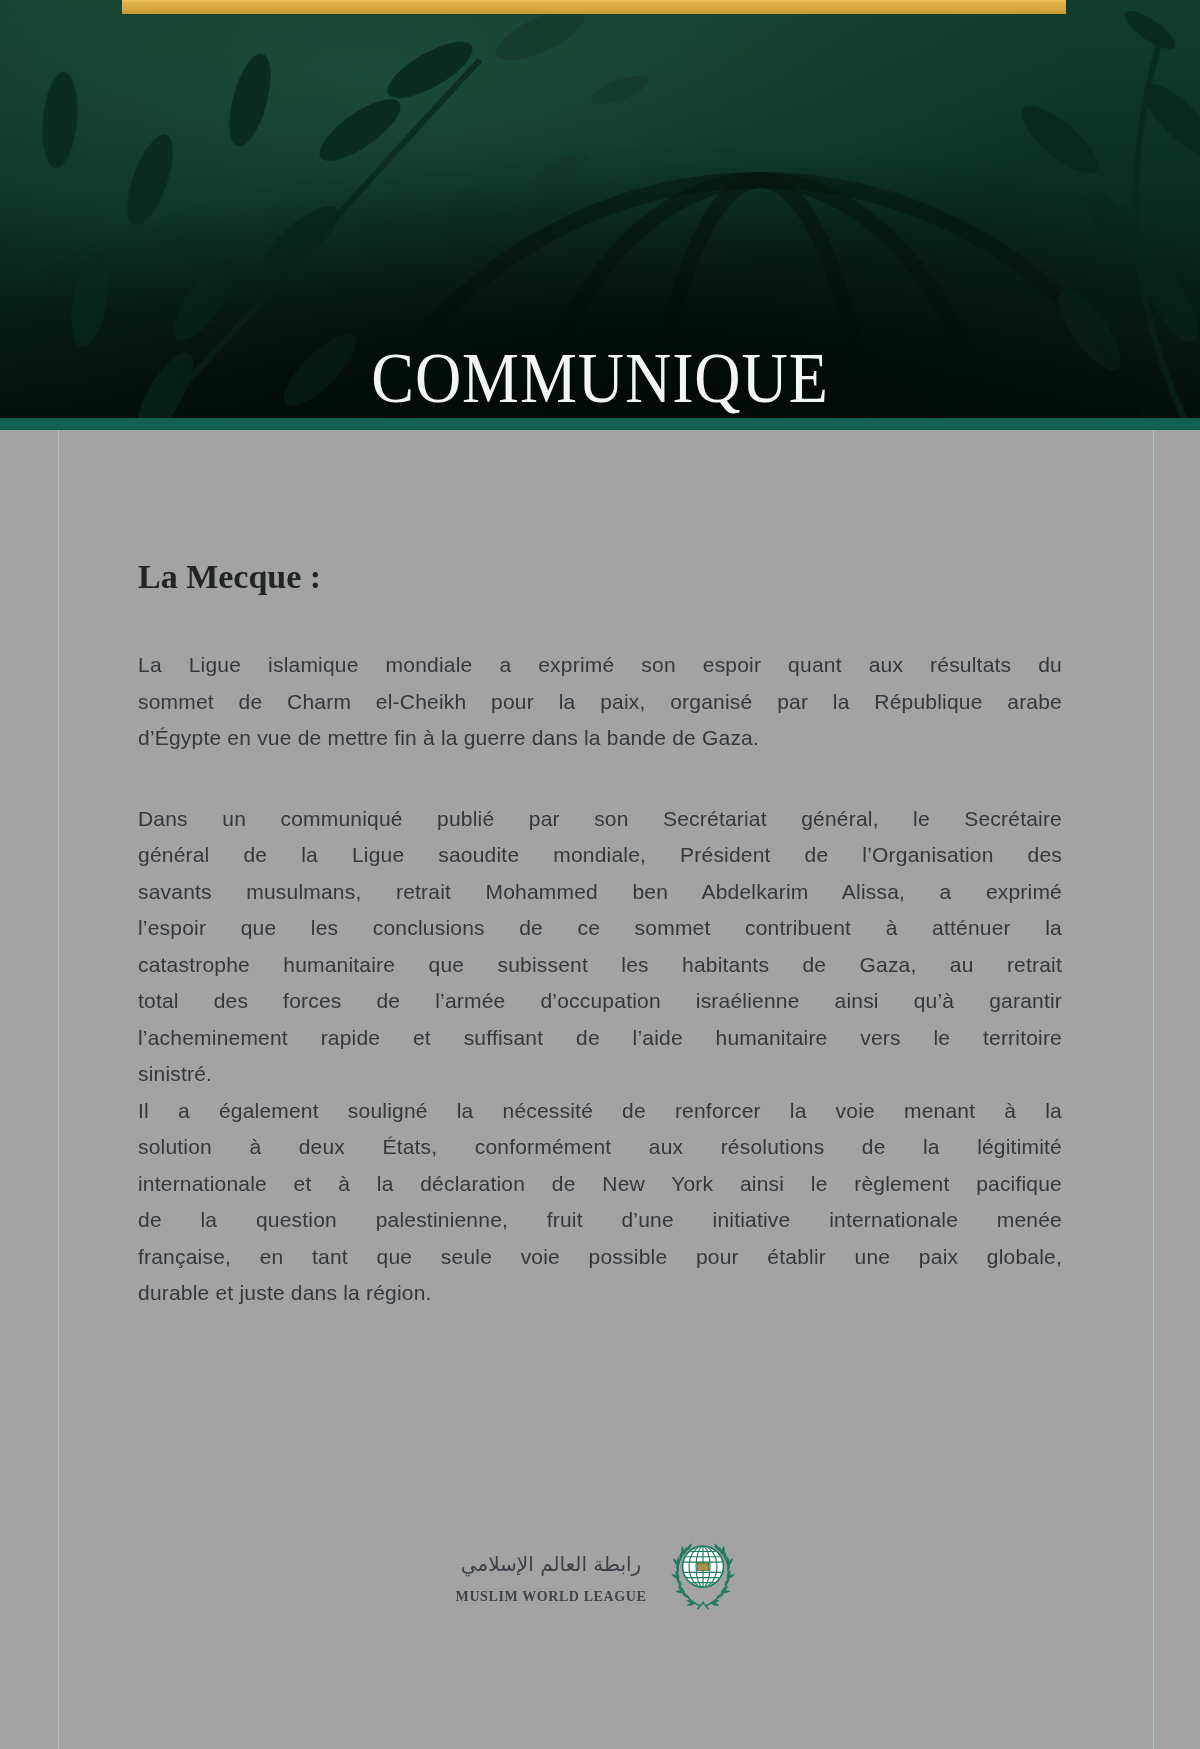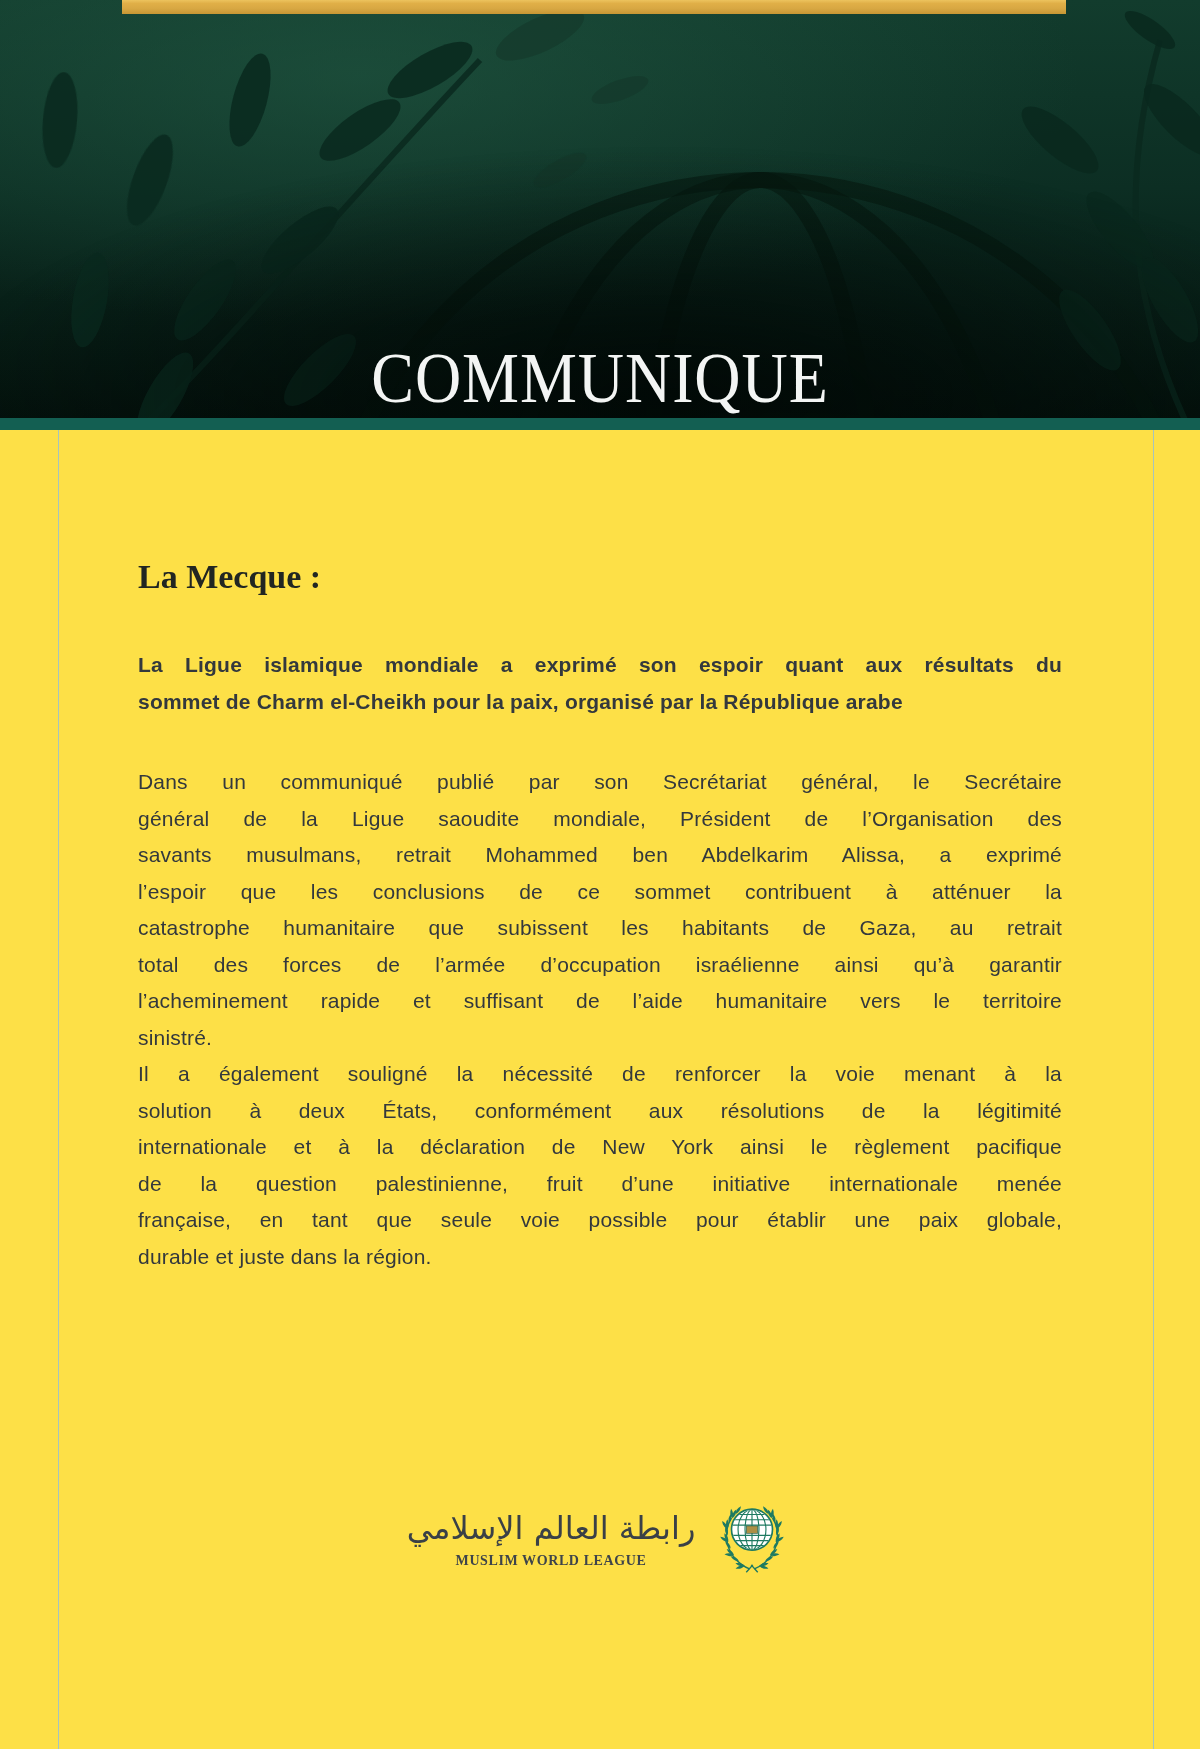--- a/index.html
+++ b/index.html
@@ -29,49 +29,49 @@
     transform:scaleX(0.89);
   }
 
   
   .teal-band {
     position:absolute; top:418px; left:0; width:1200px; height:12px;
     background:var(--teal-band,#135f52);
   }
 
   
-  .letter { position:absolute; top:430px; left:0; width:1200px; height:1319px; background:#fde047; }
+  .letter { position:absolute; top:430px; left:0; width:1200px; height:1319px; background:#a3a3a3; }
   .vline { position:absolute; top:0; bottom:0; width:1px; background:#a7c4bd; }
   .vline.left  { left:58px; }
   .vline.right { left:1153px; }
 
   .dateline {
     margin:127px 0 0 138px;
     font-family:"Liberation Serif", serif;
     font-size:34px; line-height:40px; font-weight:700;
     color:var(--heading-text,#212622);
   }
   .para {
     margin-left:138px; width:924px;
     font-size:21px; line-height:36.5px; letter-spacing:0.2px;
     color:var(--body-text,#33383d);
   }
   .para .line { text-align:justify; text-align-last:justify; white-space:nowrap; }
   .para .line:last-child { text-align-last:left; }
-  .para.p1 { margin-top:50px; margin-bottom:44px;font-weight:bold; }
+  .para.p1 { margin-top:50px; margin-bottom:44px; }
 
   
   .logo {
     margin-top:225px;
     display:flex; justify-content:center; align-items:center;
   }
   .logo-text { display:flex; flex-direction:column; align-items:center; }
   .logo-arabic {
     font-family:"DejaVu Sans", sans-serif;
-    font-size:32px; line-height:44px; color:#3a4046; direction:rtl;
+    font-size:20px; line-height:44px; color:#3a4046; direction:rtl;
   }
   .logo-latin {
     margin-top:3px;
     font-family:"Liberation Serif", serif;
     font-size:14px; font-weight:700; letter-spacing:0.6px;
     color:#3e444a; white-space:nowrap;
   }
   .emblem { margin-left:16px; }
 </style>
 </head>
@@ -154,20 +154,21 @@
 
   <main class="letter">
     <div class="vline left"></div>
     <div class="vline right"></div>
 
     <h2 class="dateline">La Mecque :</h2>
 
     <div class="para p1">
         <div class="line">La Ligue islamique mondiale a exprimé son espoir quant aux résultats du</div>
         <div class="line">sommet de Charm el-Cheikh pour la paix, organisé par la République arabe</div>
+        <div class="line">d’Égypte en vue de mettre fin à la guerre dans la bande de Gaza.</div>
       </div>
     <div class="para p2">
         <div class="line">Dans un communiqué publié par son Secrétariat général, le Secrétaire</div>
         <div class="line">général de la Ligue saoudite mondiale, Président de l’Organisation des</div>
         <div class="line">savants musulmans, retrait Mohammed ben Abdelkarim Alissa, a exprimé</div>
         <div class="line">l’espoir que les conclusions de ce sommet contribuent à atténuer la</div>
         <div class="line">catastrophe humanitaire que subissent les habitants de Gaza, au retrait</div>
         <div class="line">total des forces de l’armée d’occupation israélienne ainsi qu’à garantir</div>
         <div class="line">l’acheminement rapide et suffisant de l’aide humanitaire vers le territoire</div>
         <div class="line">sinistré.</div>

